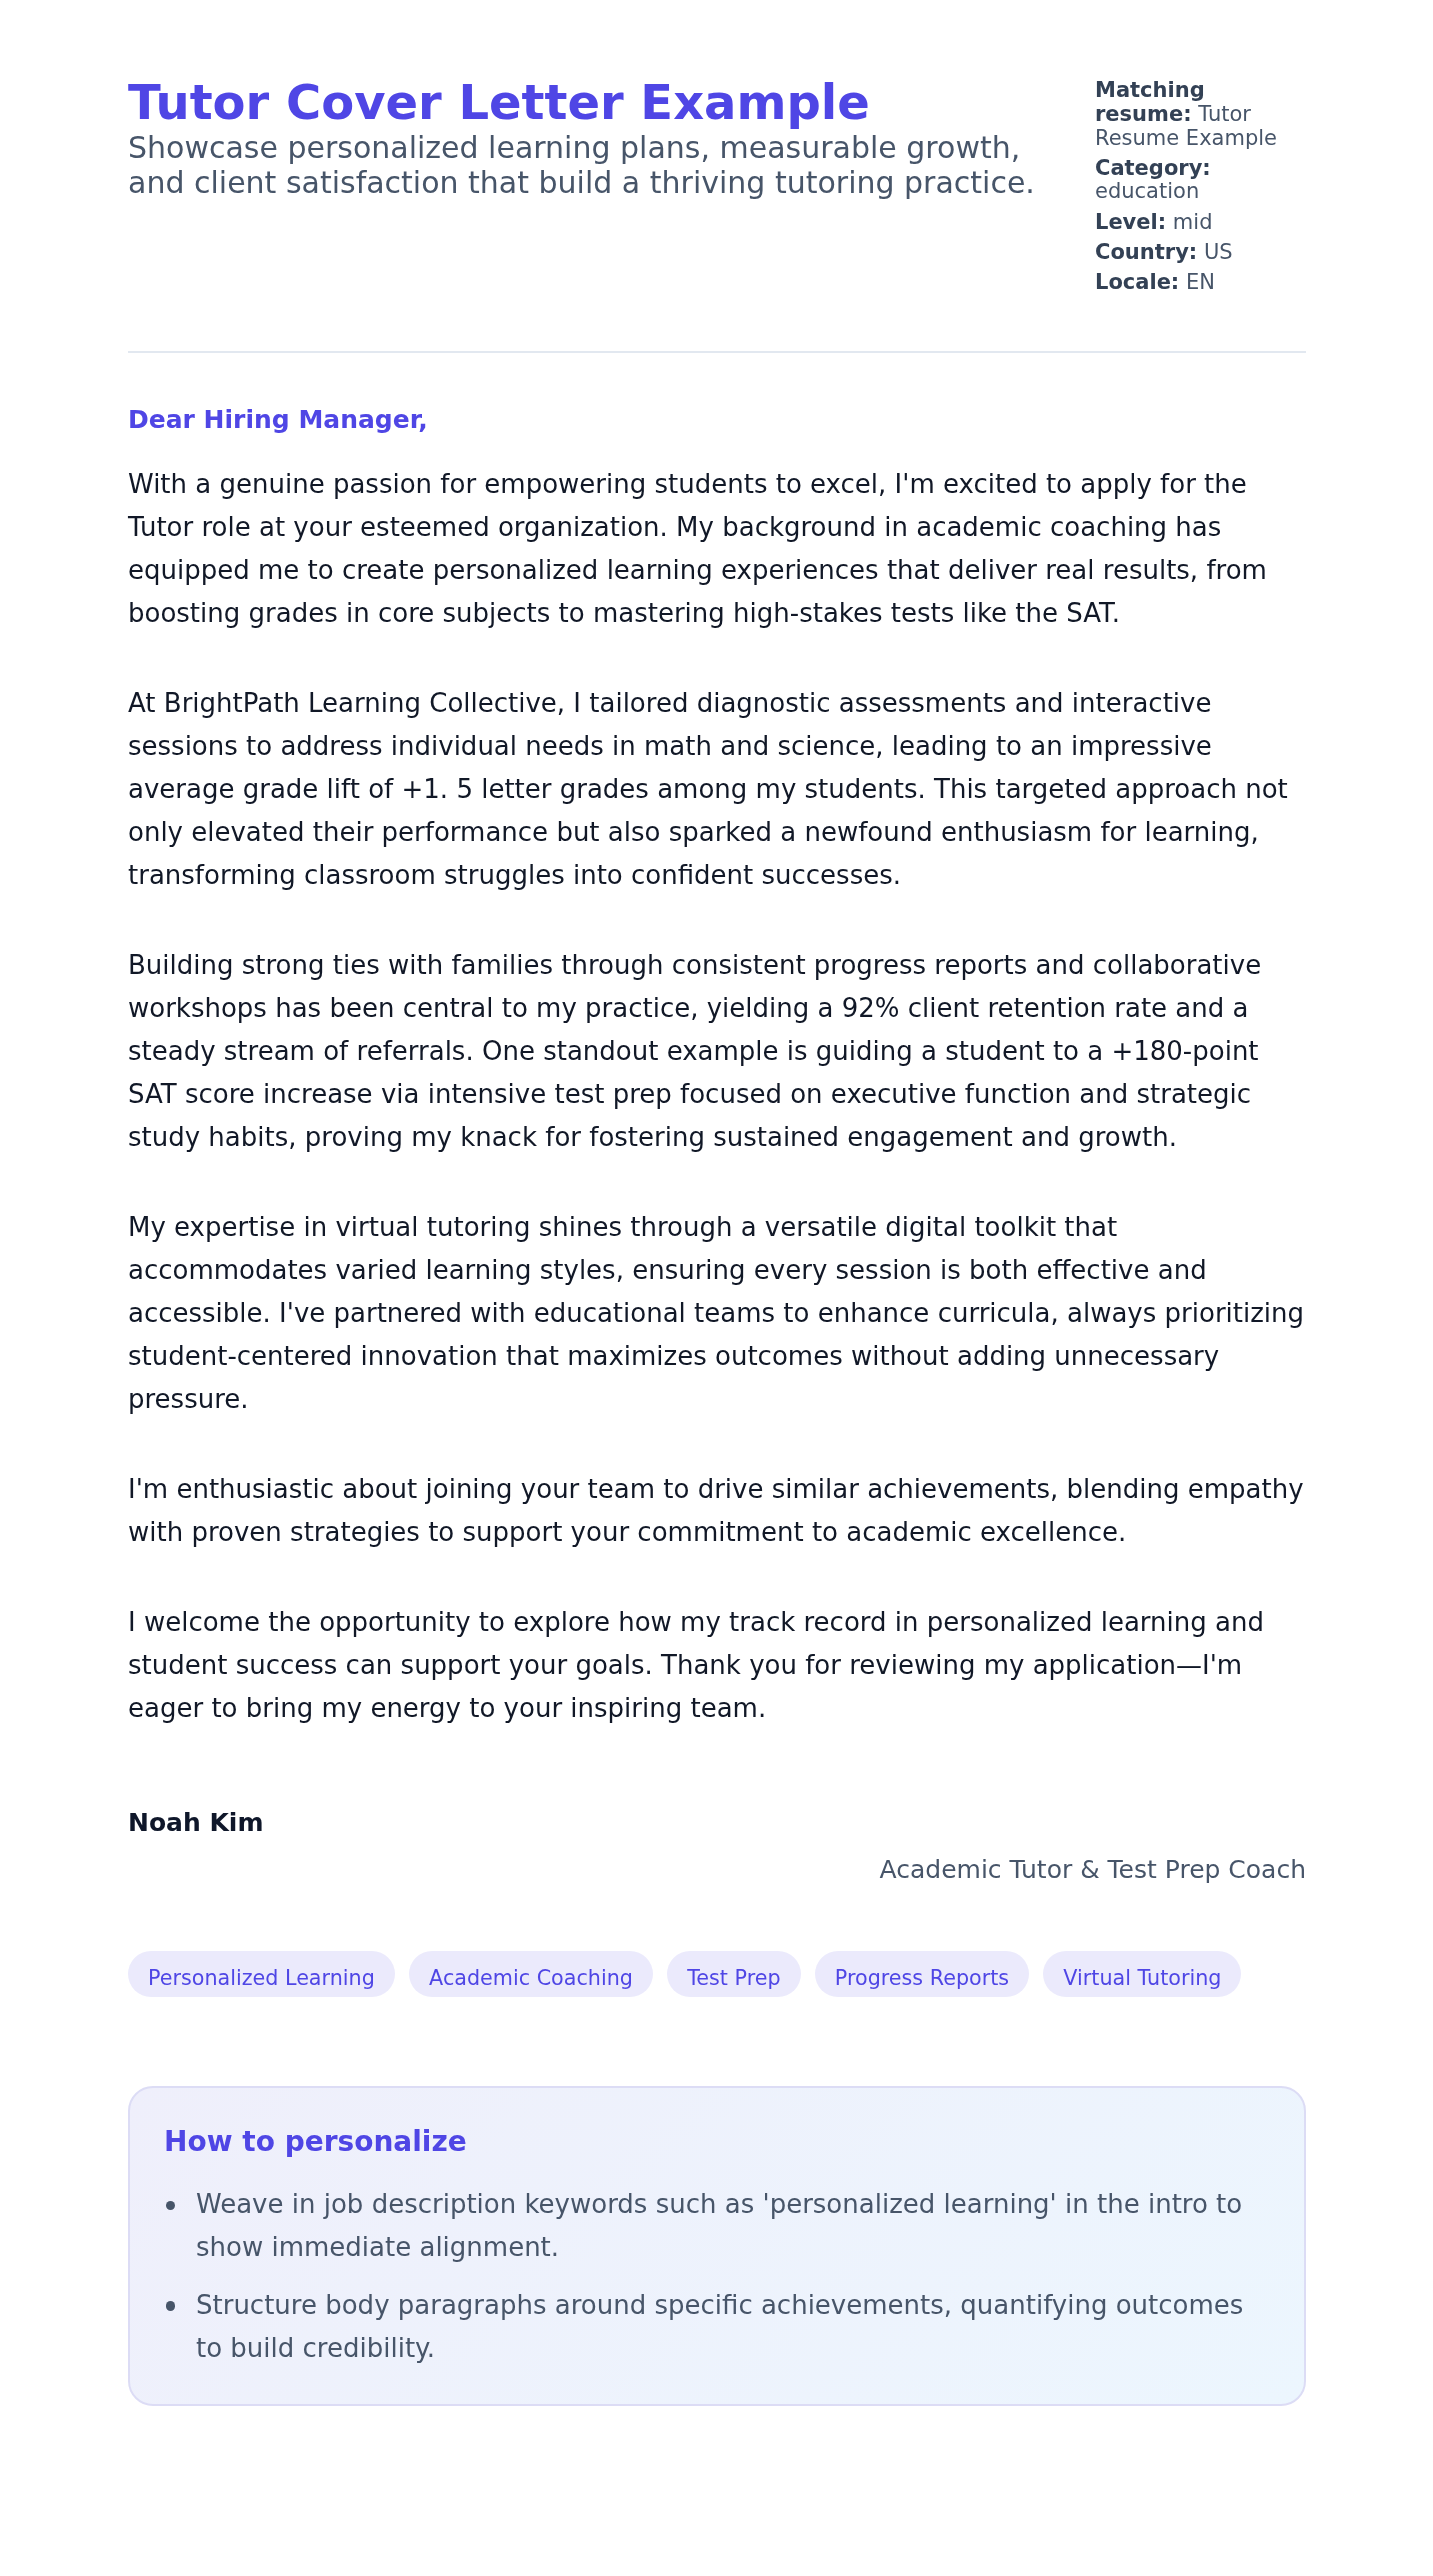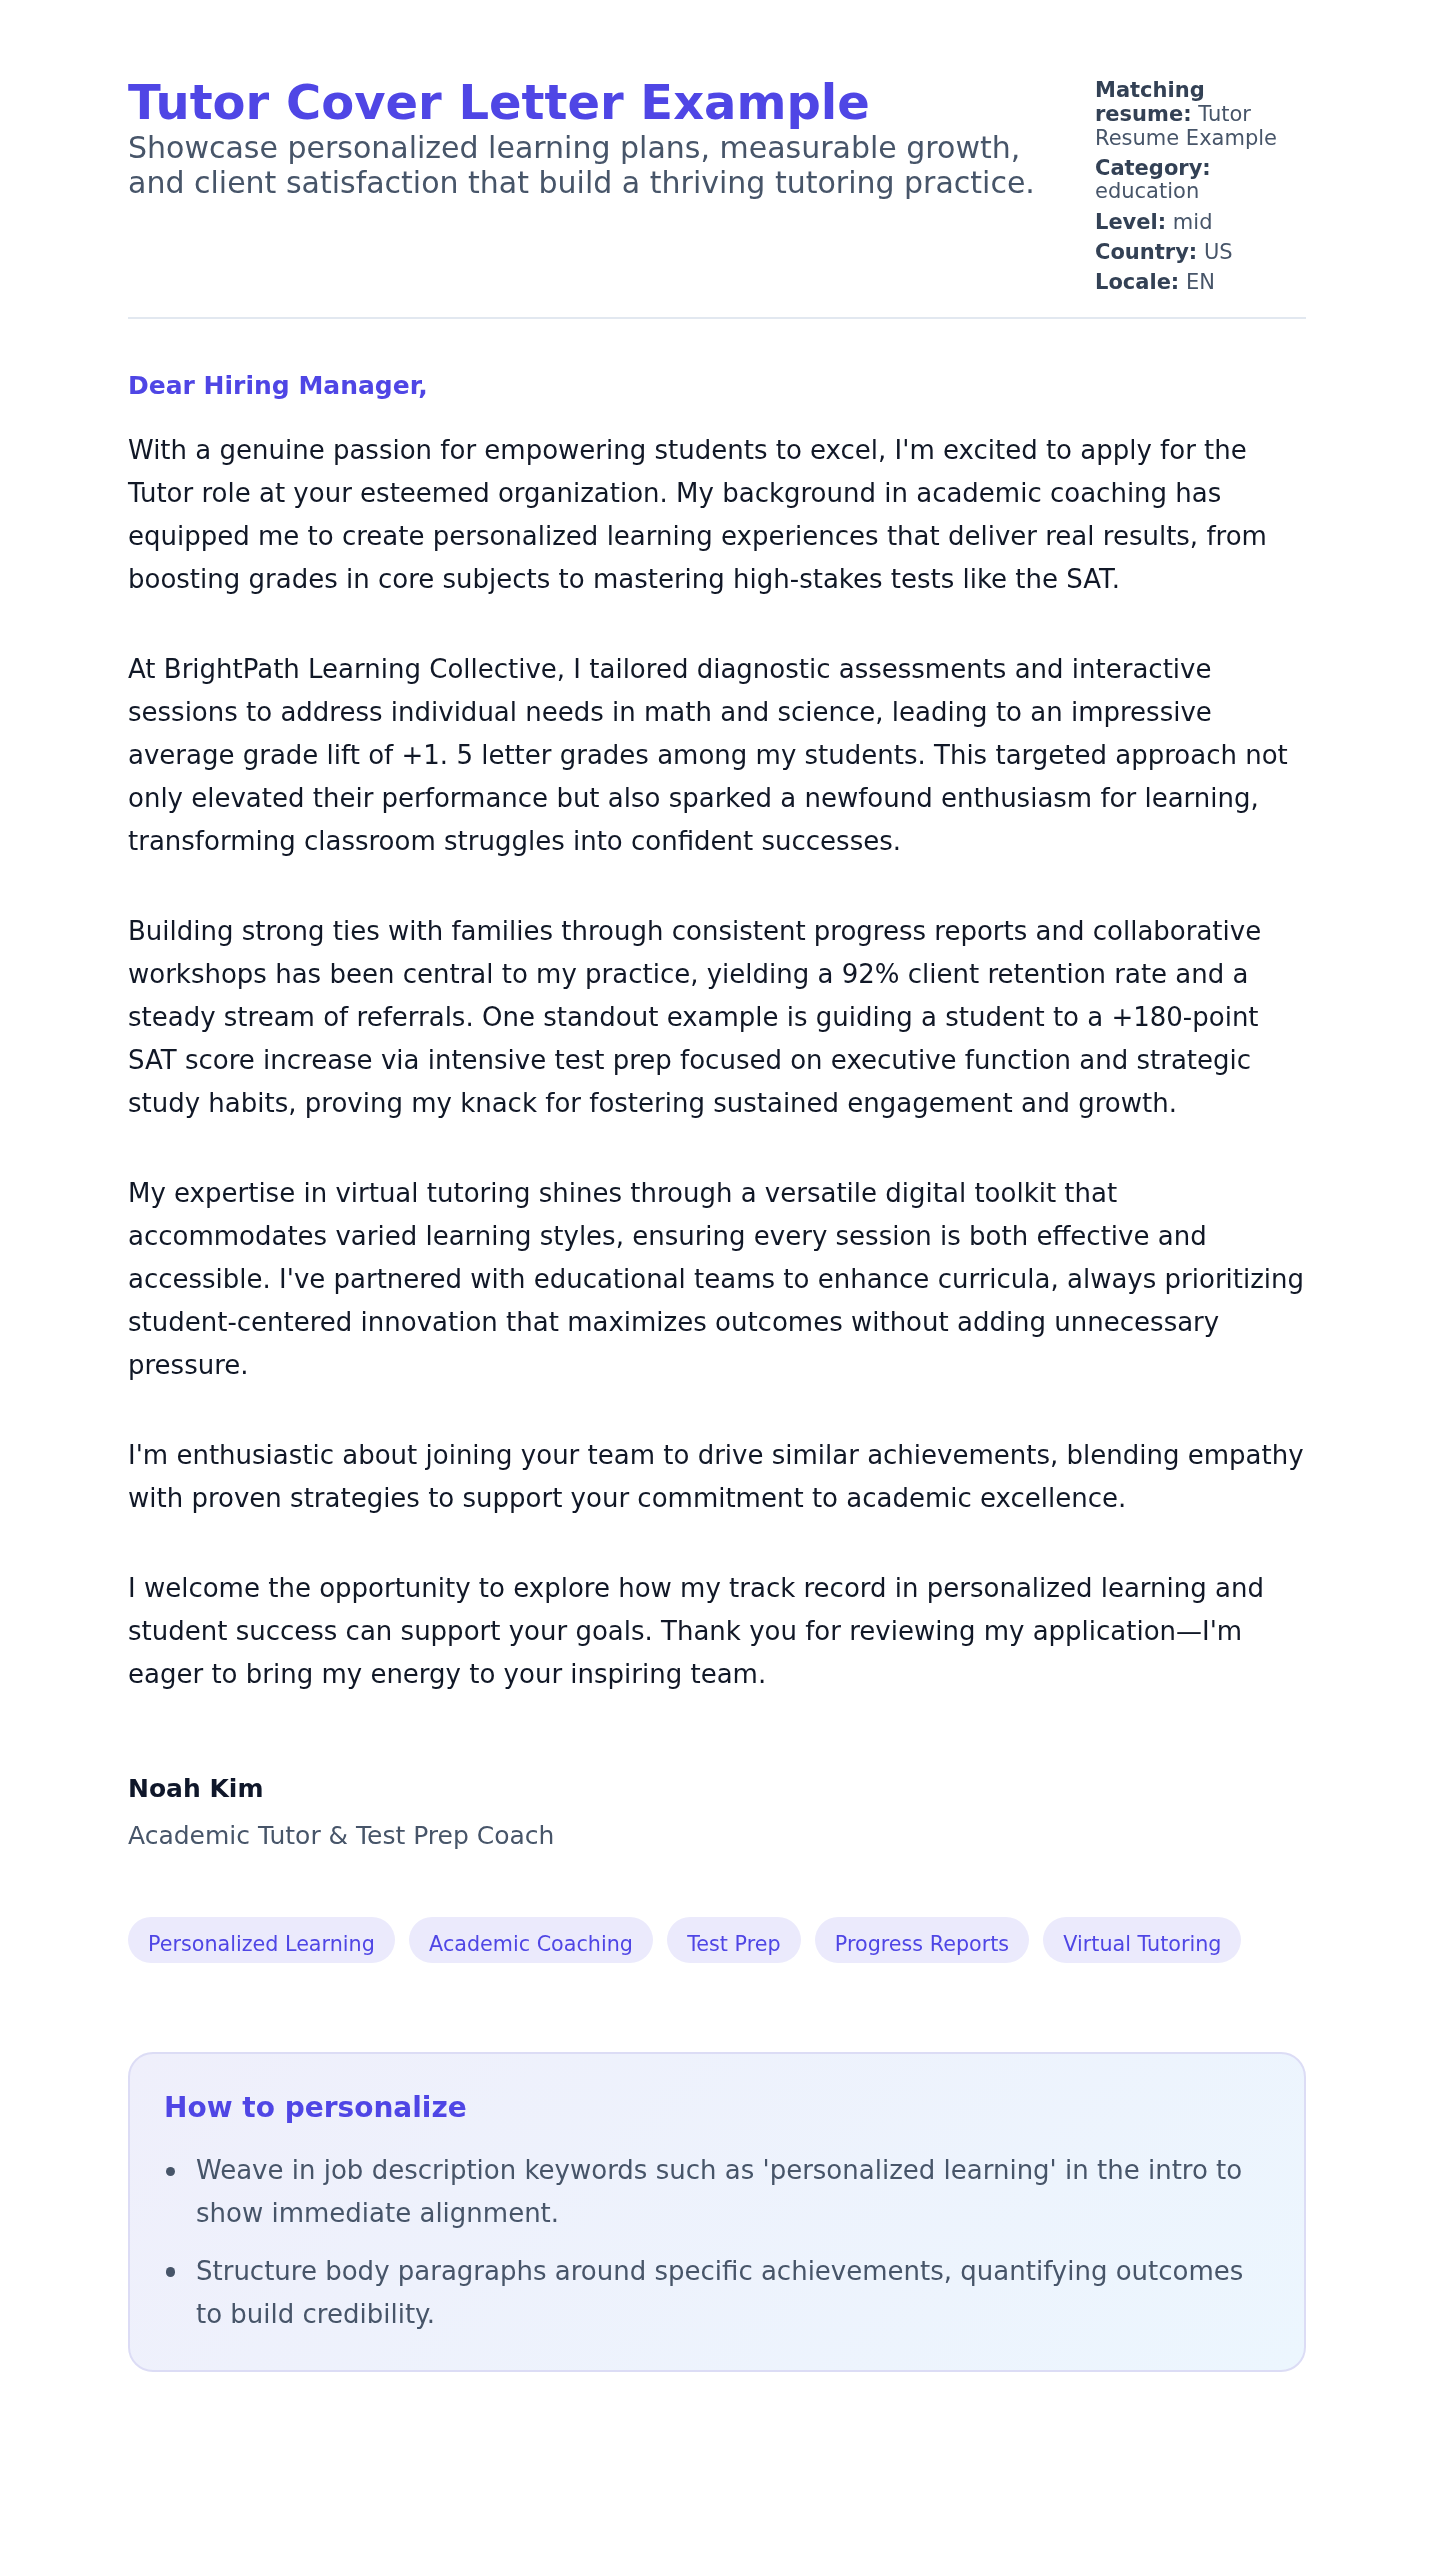--- a/index.html
+++ b/index.html
@@ -11,21 +11,21 @@
       color: #0f172a;
     }
     .page {
       width: 1434px;
       padding: 76px 128px 67px 128px;
     }
     .header {
       display: flex;
       justify-content: space-between;
       align-items: flex-start;
-      padding-bottom: 18px;
+      padding-bottom: 52px;
       border-bottom: 2.5px solid #e2e8f0;
     }
     .header-main { width: 911px; }
     .title {
       font-size: 48px;
       font-weight: bold;
       color: #4f46e5;
       line-height: 1.1;
       margin-bottom: 1.7px;
     }
@@ -65,20 +65,21 @@
     .signature { margin-top: 78px; }
     .sig-name {
       font-size: 25px;
       font-weight: bold;
       color: #0f172a;
       margin-bottom: 18.6px;
     }
     .sig-title {
       font-size: 25px;
       color: #475569;
+      text-align: right;
     }
 
     .tags {
       display: flex;
       flex-wrap: wrap;
       gap: 14.3px;
       margin-top: 67px;
     }
     .tag {
       background: #ebeafc;

